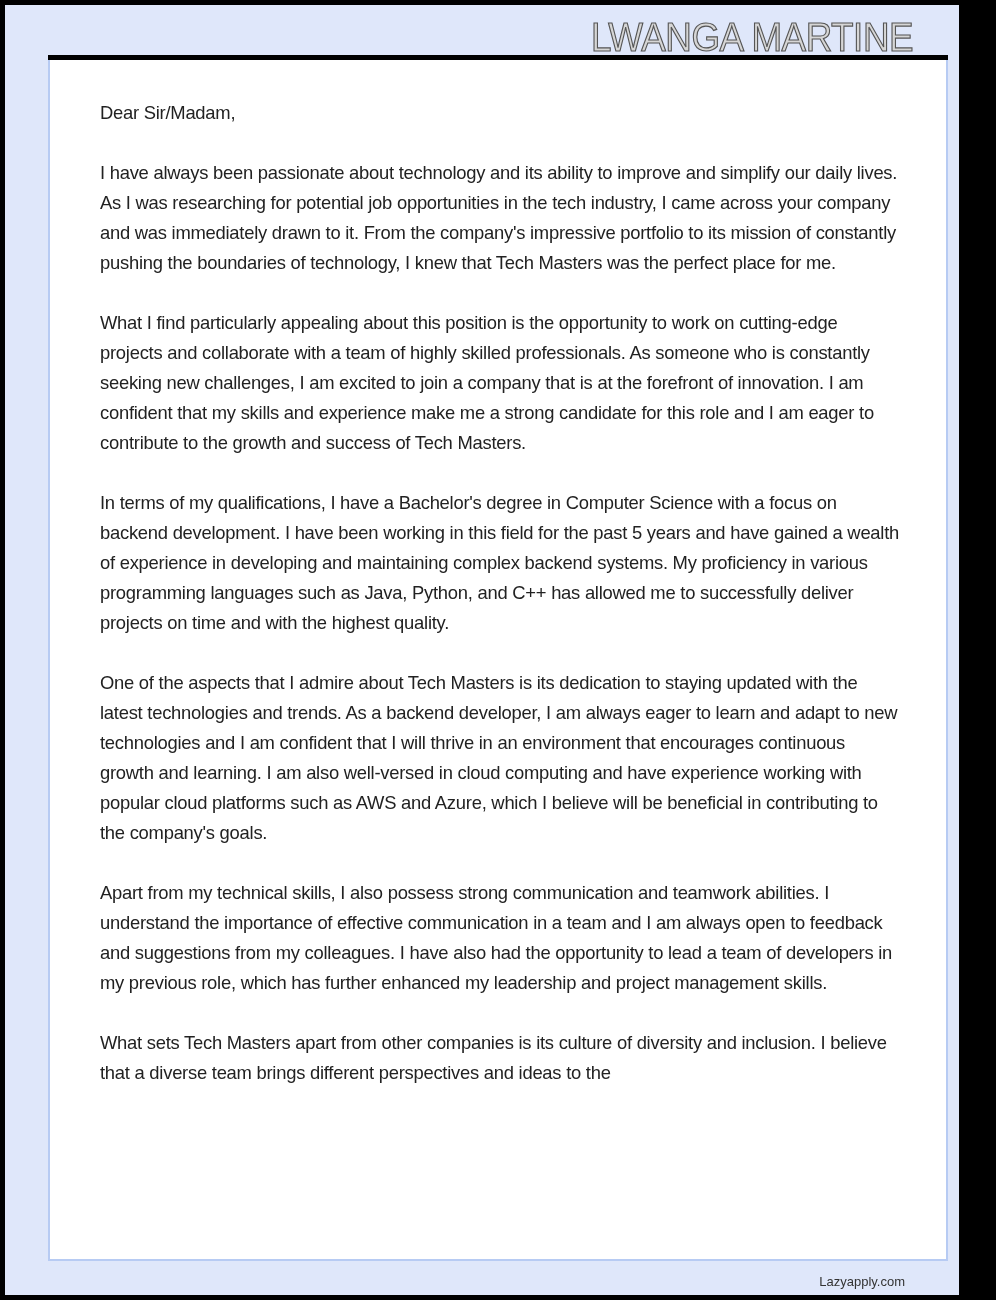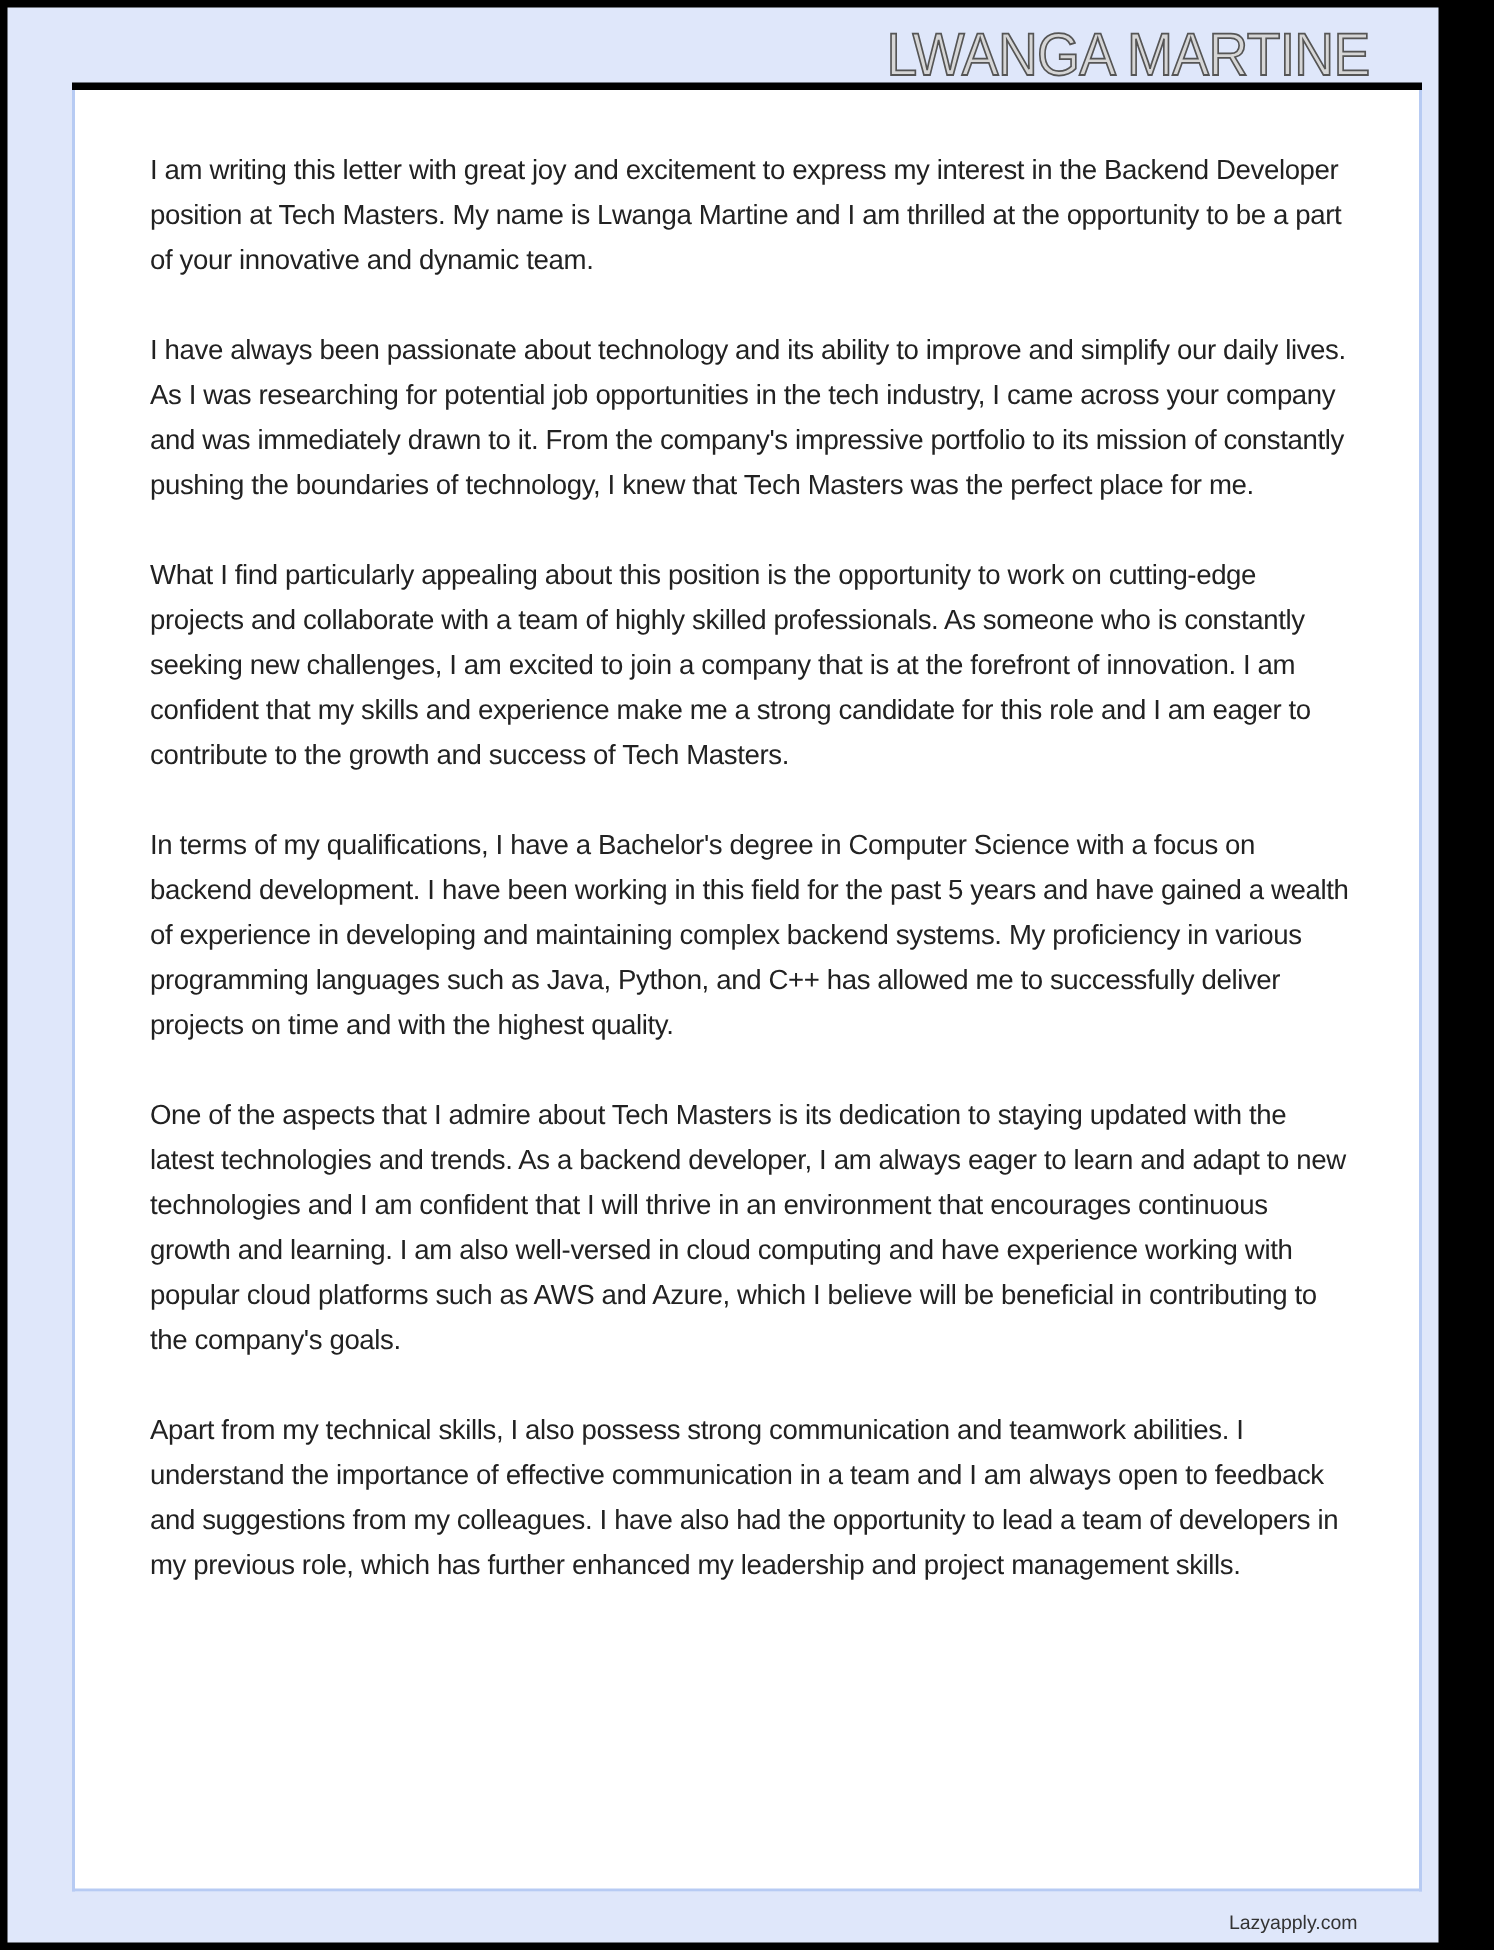--- a/index.html
+++ b/index.html
@@ -82,22 +82,23 @@
   </style>
 </head>
 <body>
 
 <div class="frame">
   <div class="name-header">LWANGA MARTINE</div>
   <div class="header-rule"></div>
   <div class="page"></div>
 
   <div class="letter">
-    <p>I am writing this letter with great joy and excitement to express my interest in the Backend Developer position at Tech Masters. My name is Lwanga Martine and I am thrilled at the opportunity to be a part of your innovative and dynamic team.</p>
+    <p>Dear Sir/Madam,</p>
     <p>I have always been passionate about technology and its ability to improve and simplify our daily lives. As I was researching for potential job opportunities in the tech industry, I came across your company and was immediately drawn to it. From the company's impressive portfolio to its mission of constantly pushing the boundaries of technology, I knew that Tech Masters was the perfect place for me.</p>
     <p>What I find particularly appealing about this position is the opportunity to work on cutting-edge projects and collaborate with a team of highly skilled professionals. As someone who is constantly seeking new challenges, I am excited to join a company that is at the forefront of innovation. I am confident that my skills and experience make me a strong candidate for this role and I am eager to contribute to the growth and success of Tech Masters.</p>
     <p>In terms of my qualifications, I have a Bachelor's degree in Computer Science with a focus on backend development. I have been working in this field for the past 5 years and have gained a wealth of experience in developing and maintaining complex backend systems. My proficiency in various programming languages such as Java, Python, and C++ has allowed me to successfully deliver projects on time and with the highest quality.</p>
     <p>One of the aspects that I admire about Tech Masters is its dedication to staying updated with the latest technologies and trends. As a backend developer, I am always eager to learn and adapt to new technologies and I am confident that I will thrive in an environment that encourages continuous growth and learning. I am also well-versed in cloud computing and have experience working with popular cloud platforms such as AWS and Azure, which I believe will be beneficial in contributing to the company's goals.</p>
     <p>Apart from my technical skills, I also possess strong communication and teamwork abilities. I understand the importance of effective communication in a team and I am always open to feedback and suggestions from my colleagues. I have also had the opportunity to lead a team of developers in my previous role, which has further enhanced my leadership and project management skills.</p>
+    <p>What sets Tech Masters apart from other companies is its culture of diversity and inclusion. I believe that a diverse team brings different perspectives and ideas to the</p>
   </div>
 
   <div class="watermark">Lazyapply.com</div>
 </div>
 
 </body></html>

